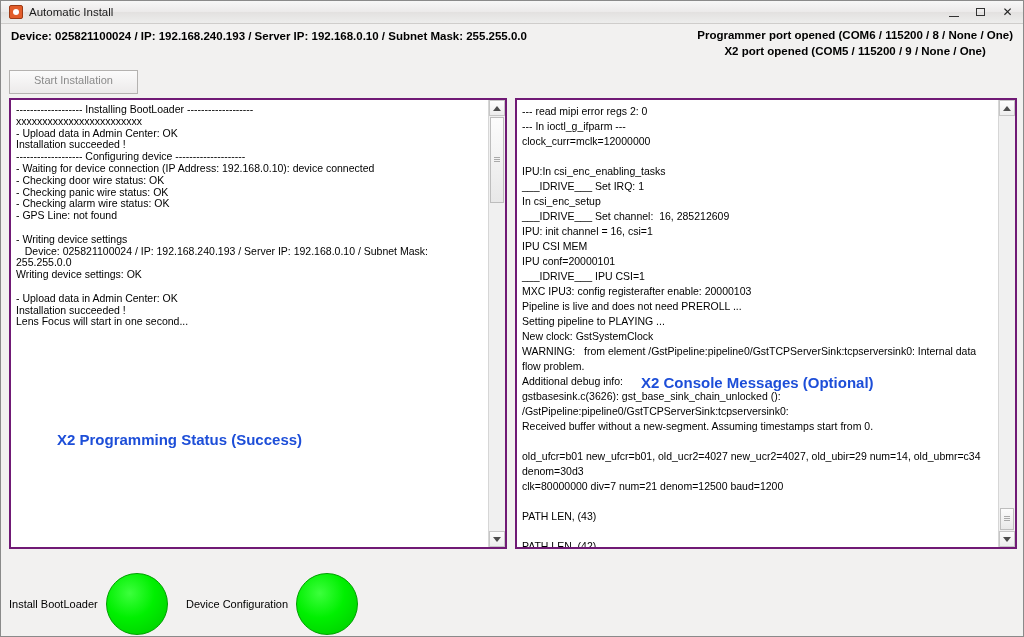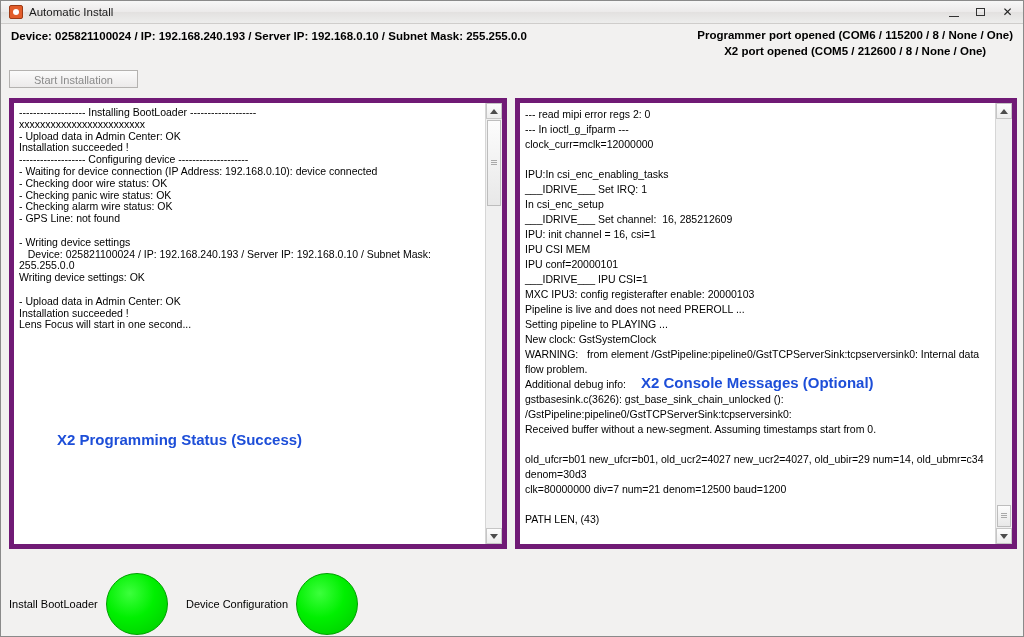--- a/index.html
+++ b/index.html
@@ -110,21 +110,21 @@
   .port-lines div { margin-bottom: 4px; white-space: nowrap; }
 
   
   .toolbar {
     padding: 0 0 0 8px;
     height: 22px;
   }
   .start-btn {
     display: inline-block;
     min-width: 128px;
-    height: 18px;
+    height: 24px;
     line-height: 18px;
     text-align: center;
     font-size: 11px;
     color: #8a8a8a;
     background: linear-gradient(to bottom, #fbfbfb, #eceaea);
     border: 1px solid #b4b2b0;
     box-sizing: border-box;
     padding: 0 24px;
   }
 
@@ -132,21 +132,21 @@
   .panels {
     position: relative;
     margin: 6px 8px 0 8px;
     height: 451px;
   }
   .panel {
     position: absolute;
     top: 0;
     height: 451px;
     background: #ffffff;
-    border: 5px solid #701a75;
+    border: 2px solid #701a75;
     box-sizing: border-box;
     overflow: hidden;
   }
   .panel.left  { left: 0;   width: 498px; }
   .panel.right { left: 506px; width: 502px; }
 
   .panel-body {
     position: absolute;
     left: 0; top: 0; right: 17px; bottom: 0;
     padding: 4px 5px;
@@ -275,21 +275,21 @@
       <div class="win-btn close">
           <span>✕</span>
         </div>
     </div>
   </div>
 
   <div class="header">
     <div class="dev-line">Device: 025821100024 / IP: 192.168.240.193 / Server IP: 192.168.0.10 / Subnet Mask: 255.255.0.0</div>
     <div class="port-lines">
       <div>Programmer port opened (COM6 / 115200 / 8 / None / One)</div>
-      <div>X2 port opened (COM5 / 212600 / 8 / None / One)</div>
+      <div>X2 port opened (COM5 / 115200 / 9 / None / One)</div>
     </div>
   </div>
 
   <div class="toolbar">
     <div class="start-btn">Start Installation</div>
   </div>
 
   <div class="panels">
 
     <div class="panel left">

